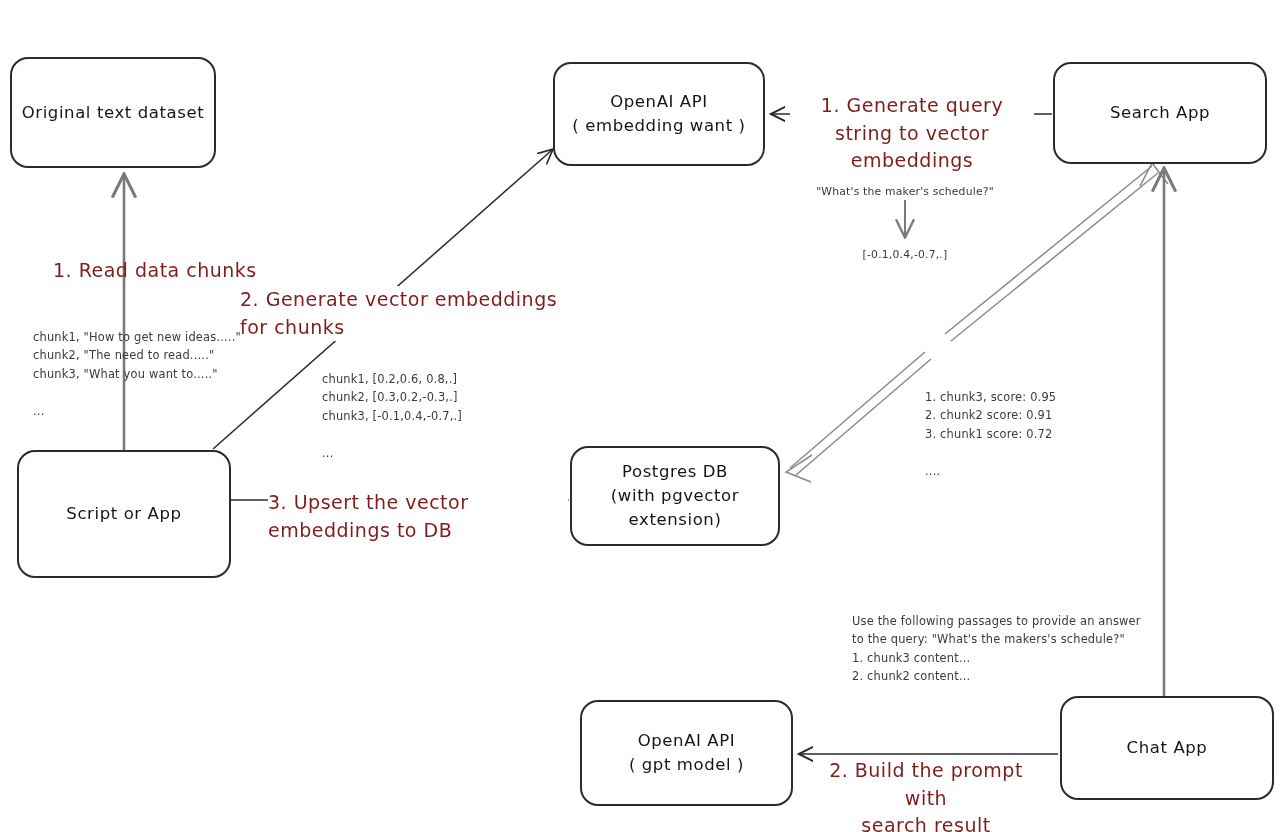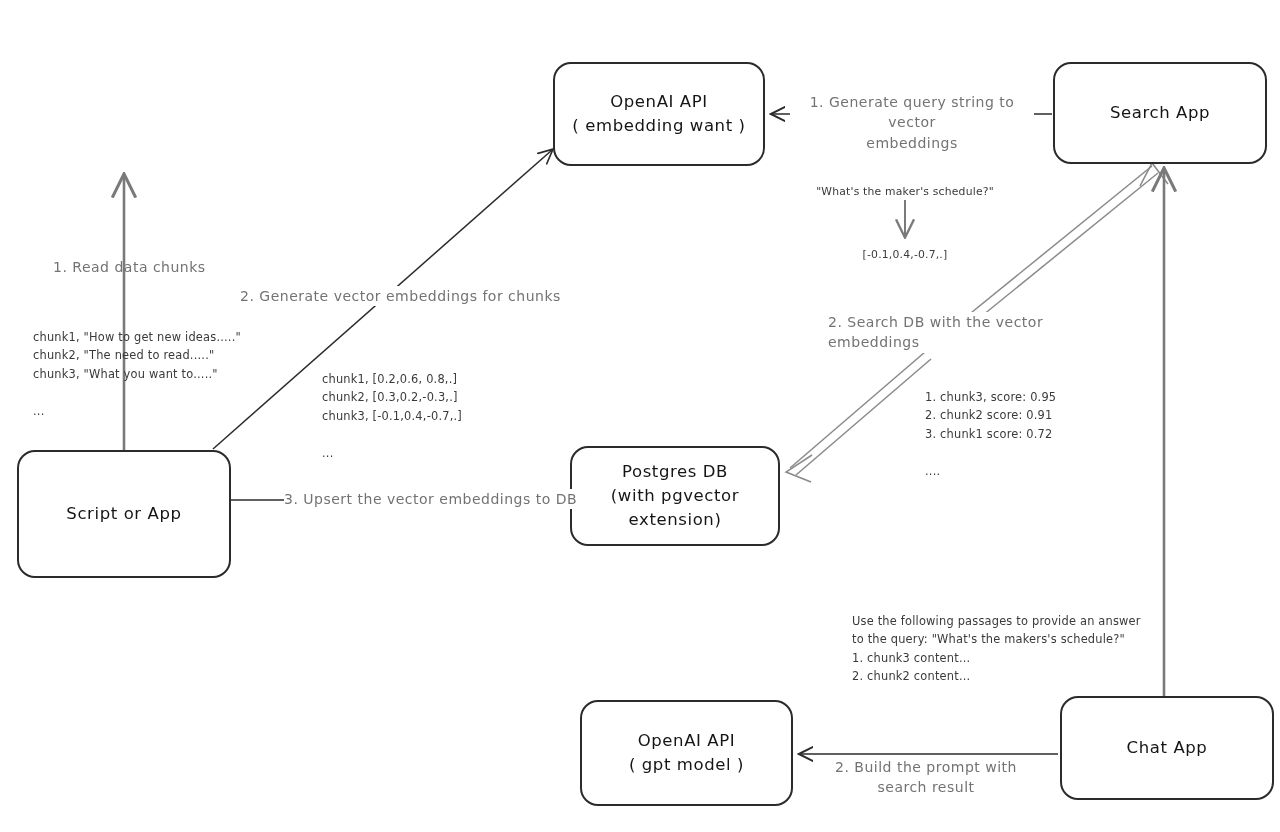--- a/index.html
+++ b/index.html
@@ -39,23 +39,23 @@
     font-size: 16.5px;
     letter-spacing: 0.6px;
     line-height: 1.45;
     z-index: 3;
   }
   .node .line2 {
     display: block;
   }
   .label {
     position: absolute;
-    color: #737373;
-    font-family: "DejaVu Sans", sans-serif;
-    font-size: 14px;
+    color: #7f1d1d;
+    font-family: "DejaVu Sans", sans-serif;
+    font-size: 19px;
     letter-spacing: 0.5px;
     line-height: 1.45;
     text-align: center;
     z-index: 4;
     background: transparent;
   }
   .label.left {
     text-align: left;
   }
   .note {
@@ -132,20 +132,23 @@
 
     <g>
       <path d="M 1164 697 L 1164 170" stroke="#7a7a7a" stroke-width="2.6" fill="none" marker-end="url(#arrowGray)"></path>
     </g>
 
     <g>
       <path d="M 1058 754 L 800 754" stroke="#2b2b2b" stroke-width="1.6" fill="none" marker-end="url(#arrowDark)"></path>
     </g>
   </svg>
 
+  <div class="node" style="left:10px; top:57px; width:206px; height:111px;">
+    <span>Original text dataset</span>
+  </div>
 
   <div class="node" style="left:17px; top:450px; width:214px; height:128px;">
     <span>Script or App</span>
   </div>
 
   <div class="node" style="left:553px; top:62px; width:212px; height:104px;">
     <span>OpenAI API</span>
     <span class="line2">( embedding want )</span>
   </div>
 
@@ -168,32 +171,29 @@
   </div>
 
   <div class="label left" style="left:53px; top:257px; width:230px;">
     <span>1. Read data chunks</span>
   </div>
 
   <div class="label left" style="left:240px; top:286px; width:330px; background:#ffffff;">
     <span>2. Generate vector embeddings for chunks</span>
   </div>
 
-  <div class="label left" style="left:268px; top:489px; width:300px; background:#ffffff;margin-left:16px;">
+  <div class="label left" style="left:268px; top:489px; width:300px; background:#ffffff;">
     <span>3. Upsert the vector embeddings  to DB</span>
   </div>
 
   <div class="label" style="left:790px; top:92px; width:244px; background:#ffffff;">
     <span>1. Generate query string to vector</span><br>
     <span>embeddings</span>
   </div>
 
-  <div class="label left" style="left:828px; top:312px; width:300px; background:#ffffff;">
-    <span>2. Search DB with the vector embeddings</span>
-  </div>
 
 
   <div class="label" style="left:828px; top:757px; width:196px; background:#ffffff;">
     <span>2. Build the prompt with</span><br>
     <span>search result</span>
   </div>
 
   <div class="note" style="left:33px; top:328px; width:250px;"><span>chunk1, "How to get new ideas....."</span>
 <span>chunk2, "The need to read....."</span>
 <span>chunk3, "What you want to....."</span>

